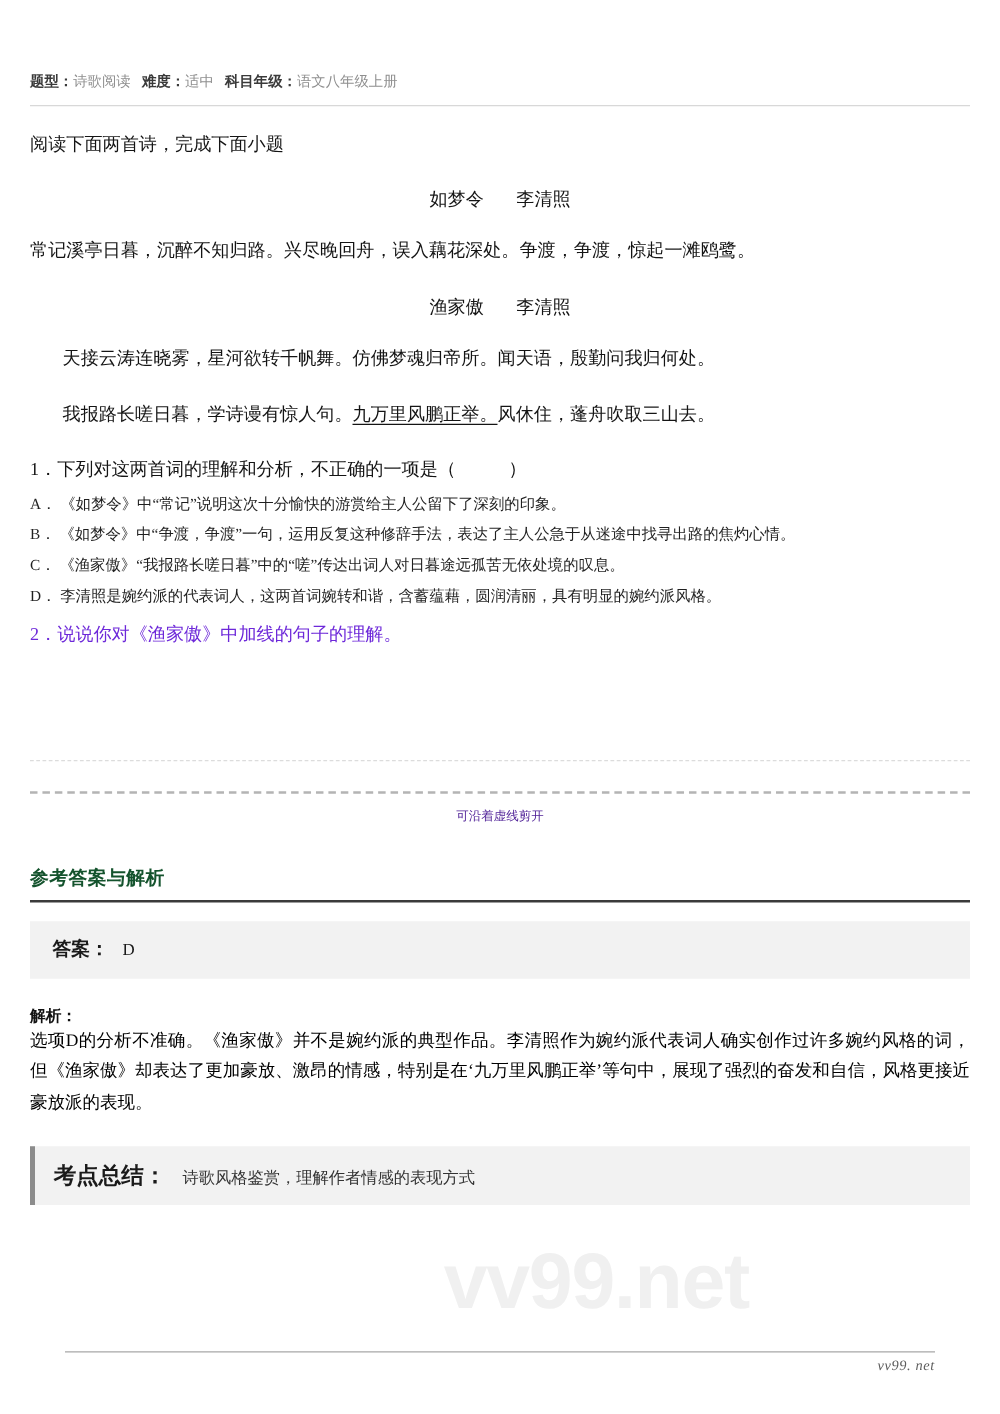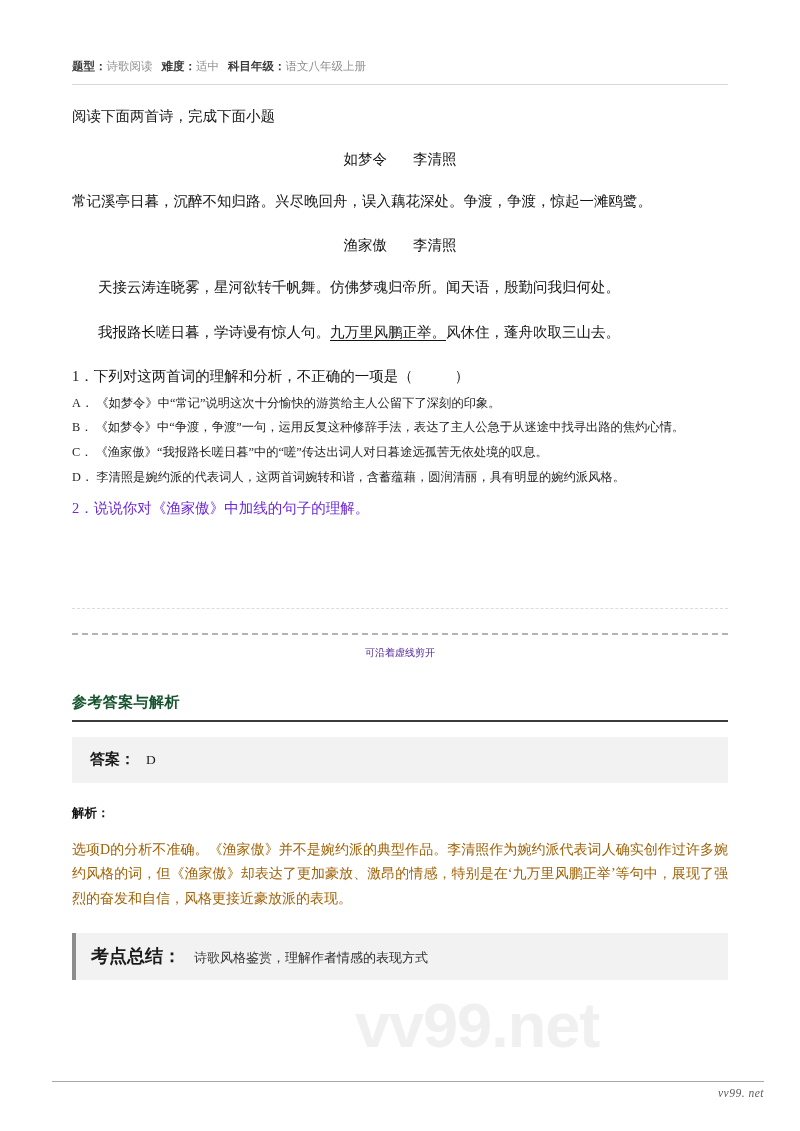--- a/index.html
+++ b/index.html
@@ -14,21 +14,21 @@
     font-family: "Liberation Serif", "DejaVu Serif", serif;
     color: #1a1a1a;
     overflow: hidden;
   }
   .page {
     position: absolute;
     left: 0; top: 0;
     width: 800px;
     height: 1131px;
     box-sizing: border-box;
-    padding: 0 72px;
+    padding: 0 24px;
   }
 
   
   .watermark {
     position: absolute;
     left: 355px;
     top: 994px;
     font-family: "Liberation Sans", sans-serif;
     font-weight: bold;
     font-size: 63px;
@@ -165,24 +165,24 @@
   }
 
   .ana-head {
     margin-top: 22px;
     font-family: "Liberation Sans", sans-serif;
     font-weight: bold;
     font-size: 12.5px;
     color: #111111;
   }
   .ana-body {
-    margin-top: 16px;
+    margin-top: 0;
     font-size: 14px;
     line-height: 1.72;
-    color: #a16207;
+    color: #000000;
     text-align: justify;
   }
 
   .kp-box {
     margin-top: 22px;
     background: #f2f2f2;
     border-left: 4px solid #8c8c8c;
     padding: 11px 16px 12px 15px;
     font-size: 12.8px;
     color: #1a1a1a;
@@ -195,21 +195,21 @@
   .kp-box .val {
     margin-left: 13px;
     color: #333333;
     font-size: 13px;
   }
 
   
   .footer {
     position: absolute;
     left: 52px;
-    right: 36px;
+    right: 52px;
     bottom: 32px;
   }
   .footer-rule {
     border-top: 1px solid #a8a8a8;
     height: 0;
   }
   .footer-txt {
     margin-top: 5px;
     text-align: right;
     font-style: italic;

